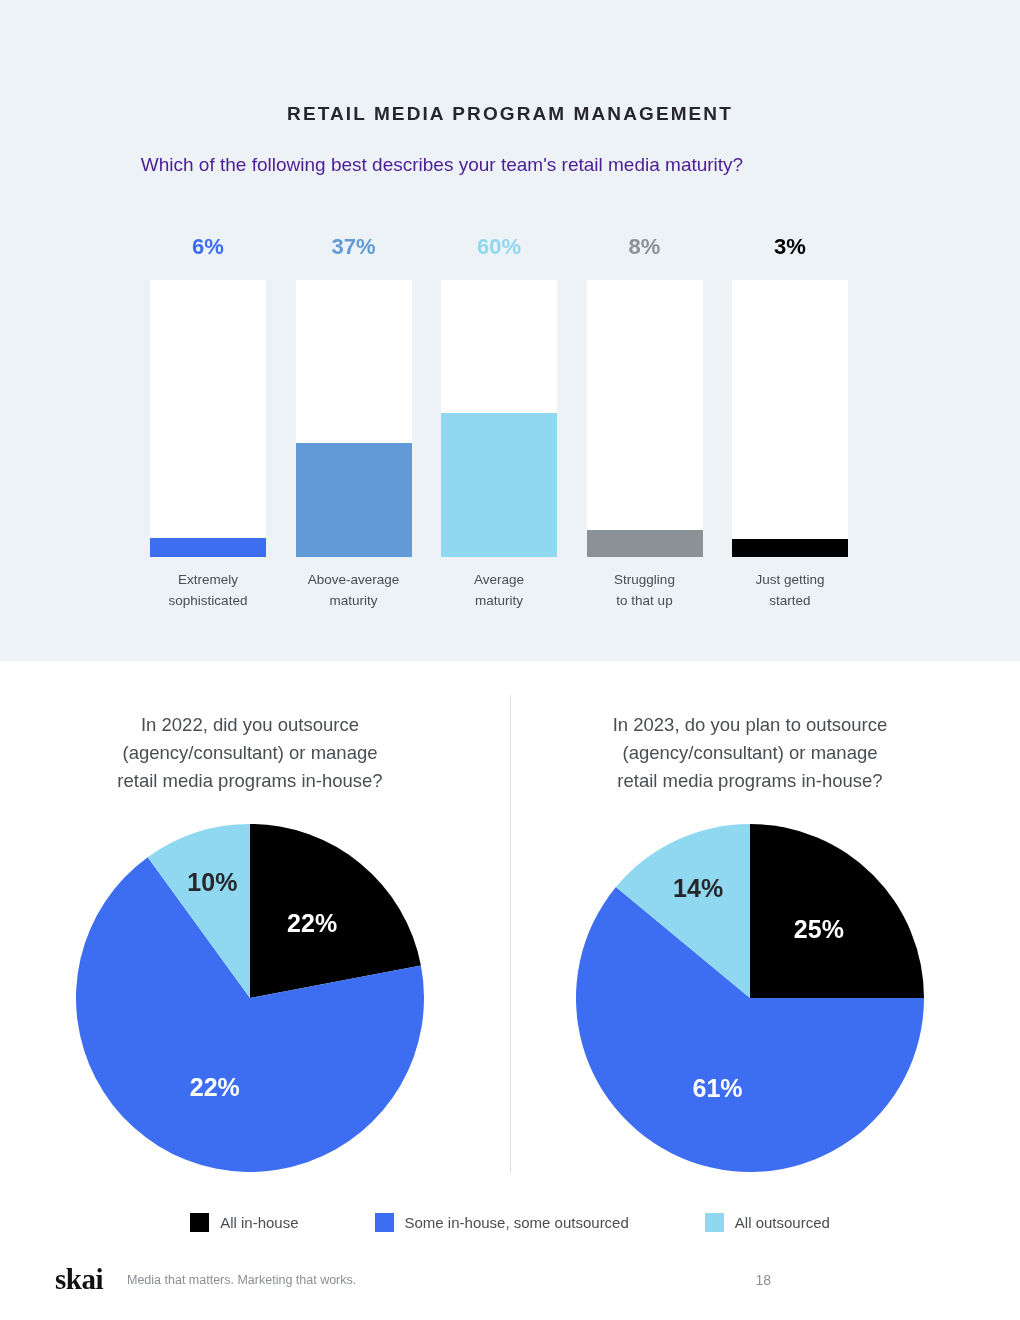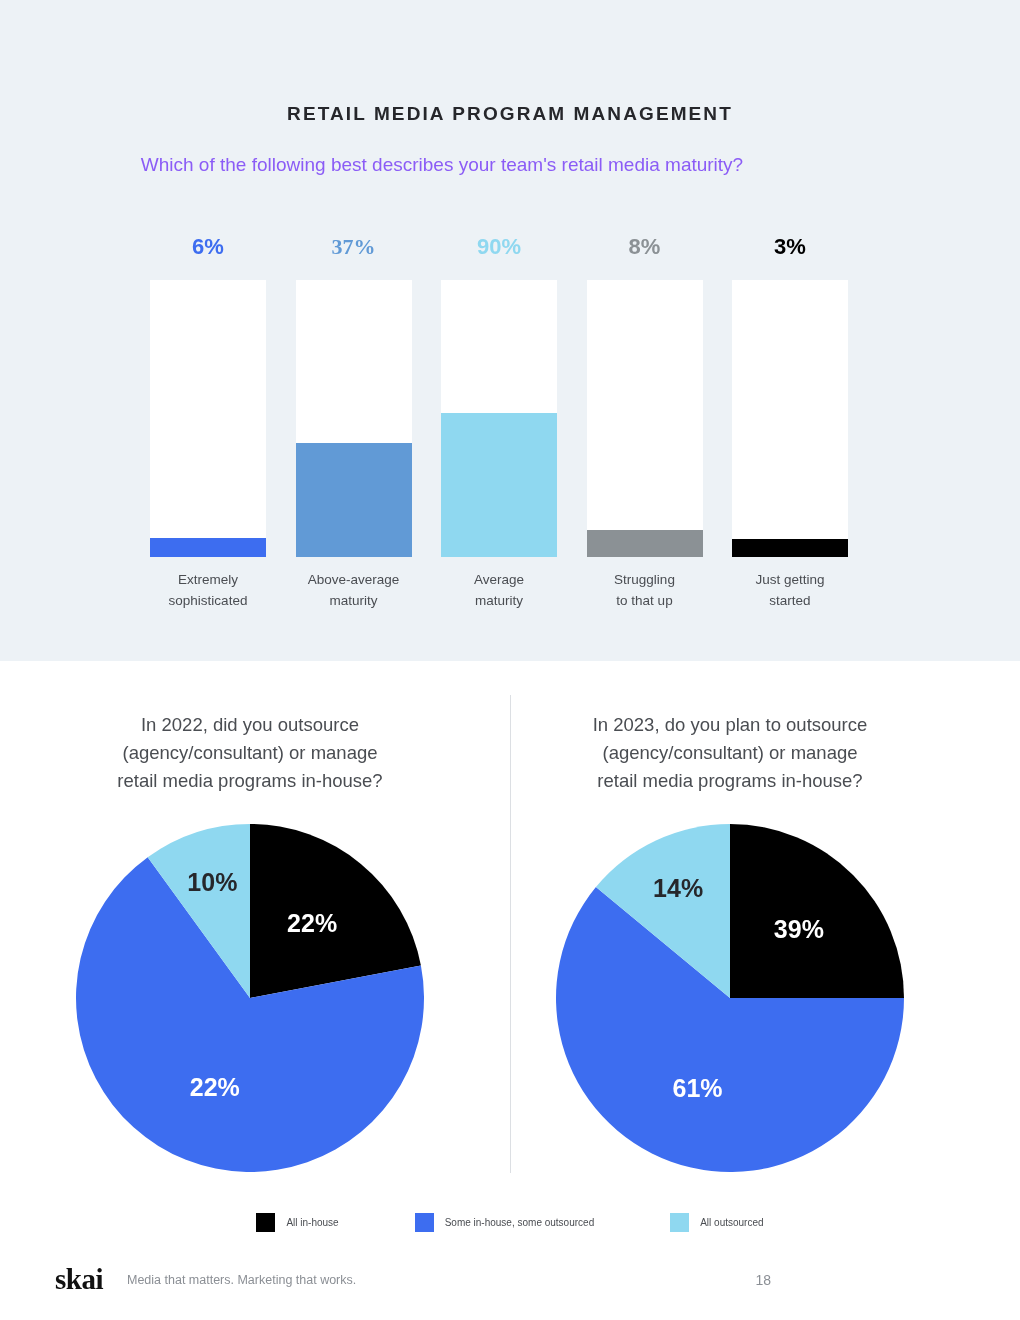--- a/index.html
+++ b/index.html
@@ -19,21 +19,21 @@
   }
   .page-title{
     position:absolute;left:0;top:103px;width:1020px;
     text-align:center;
     font-size:19px;font-weight:bold;letter-spacing:2.1px;
     color:#26272b;
   }
   .page-subtitle{
     position:absolute;left:0;top:154px;width:884px;
     text-align:center;
-    font-size:19px;font-weight:400;color:#8b5cf6;
+    font-size:19px;font-weight:400;color:#4c1d95;
   }
 
   
   .bars{
     position:absolute;left:150px;top:230px;width:730px;height:390px;
   }
   .bar-col{
     position:absolute;top:0;width:116px;
   }
   .bar-value{
@@ -63,21 +63,21 @@
     position:absolute;left:0;top:661px;width:1020px;height:659px;
     background:#ffffff;
     text-decoration:underline;
   }
   .divider{
     position:absolute;left:510px;top:34px;width:1px;height:478px;
     background:#dcdfe3;
   }
   .pie-block{position:absolute;top:0;width:460px;}
   .pie-block.left{left:20px;}
-  .pie-block.right{left:500px;}
+  .pie-block.right{left:520px;}
   .pie-question{
     margin-top:50px;
     text-align:center;
     font-size:18.5px;line-height:28px;
     color:#4a4d52;
     white-space:pre-line;
   }
   .pie-wrap{
     position:relative;
     width:348px;height:348px;
@@ -92,21 +92,21 @@
   }
 
   
   .legend{
     position:absolute;left:0;top:552px;width:1020px;
     display:flex;justify-content:center;align-items:center;
     gap:76px;
   }
   .legend-item{display:flex;align-items:center;gap:11px;}
   .legend-swatch{width:19px;height:19px;flex:none;}
-  .legend-text{font-size:10px;color:#4a4d52;}
+  .legend-text{font-size:15px;color:#4a4d52;}
 
   
   .footer{
     position:absolute;left:0;top:1255px;width:828px;height:65px;
   }
   .footer-logo{
     position:absolute;left:55px;top:8px;
     font-family:"Liberation Serif", serif;
     font-size:29px;font-weight:bold;color:#111;
     letter-spacing:-0.5px;
@@ -131,29 +131,29 @@
   <div class="bars" id="bar-chart">
       <div class="bar-col" style="left: 0px;">
         <div class="bar-value" style="color: rgb(61, 109, 240);">6%</div>
         <div class="bar-track">
           <div class="bar-fill" style="background: rgb(61, 109, 240); height: 6.8%;"></div>
         </div>
         <div class="bar-label">Extremely
 sophisticated</div>
       </div>
       <div class="bar-col" style="left: 145.5px;">
-        <div class="bar-value" style="color: rgb(97, 154, 214); font-family: Liberation Serif, serif;">37%</div>
+        <div class="bar-value" style="color: rgb(97, 154, 214);">37%</div>
         <div class="bar-track">
           <div class="bar-fill" style="background: rgb(97, 154, 214); height: 41%;"></div>
         </div>
         <div class="bar-label">Above-average
 maturity</div>
       </div>
       <div class="bar-col" style="left: 291px;">
-        <div class="bar-value" style="color: rgb(143, 216, 240);">90%</div>
+        <div class="bar-value" style="color: rgb(143, 216, 240);">60%</div>
         <div class="bar-track">
           <div class="bar-fill" style="background: rgb(143, 216, 240); height: 52%;"></div>
         </div>
         <div class="bar-label">Average
 maturity</div>
       </div>
       <div class="bar-col" style="left: 436.5px;">
         <div class="bar-value" style="color: rgb(139, 145, 149);">8%</div>
         <div class="bar-track">
           <div class="bar-fill" style="background: rgb(139, 145, 149); height: 9.7%;"></div>
@@ -195,21 +195,21 @@
   <div class="pie-block right">
     <div class="pie-question">In 2023, do you plan to outsource
 (agency/consultant) or manage
 retail media programs in-house?</div>
     <div class="pie-wrap" id="pie-1">
         <svg viewBox="0 0 348 348">
           <path d="M 174 174 L 174 0 A 174 174 0 0 1 348 174 Z" fill="#000000"></path>
           <path d="M 174 174 L 348 174 A 174 174 0 1 1 39.93069575701267 63.08822578372801 Z" fill="#3d6df0"></path>
           <path d="M 174 174 L 39.93069575701267 63.08822578372801 A 174 174 0 0 1 173.99999999999997 0 Z" fill="#8fd8f0"></path>
         </svg>
-        <div class="slice-label" style="left: 242.9px; top: 105.1px; color: rgb(255, 255, 255);">39%</div>
+        <div class="slice-label" style="left: 242.9px; top: 105.1px; color: rgb(255, 255, 255);">25%</div>
         <div class="slice-label" style="left: 141.583px; top: 264.042px; color: rgb(255, 255, 255);">61%</div>
         <div class="slice-label" style="left: 122.14px; top: 63.7921px; color: rgb(38, 39, 43); text-align: center;">14%</div>
       </div>
   </div>
 
   <div class="legend" id="legend">
       <div class="legend-item">
         <span class="legend-swatch" style="background: rgb(0, 0, 0);"></span>
         <span class="legend-text">All in-house</span>
       </div>

